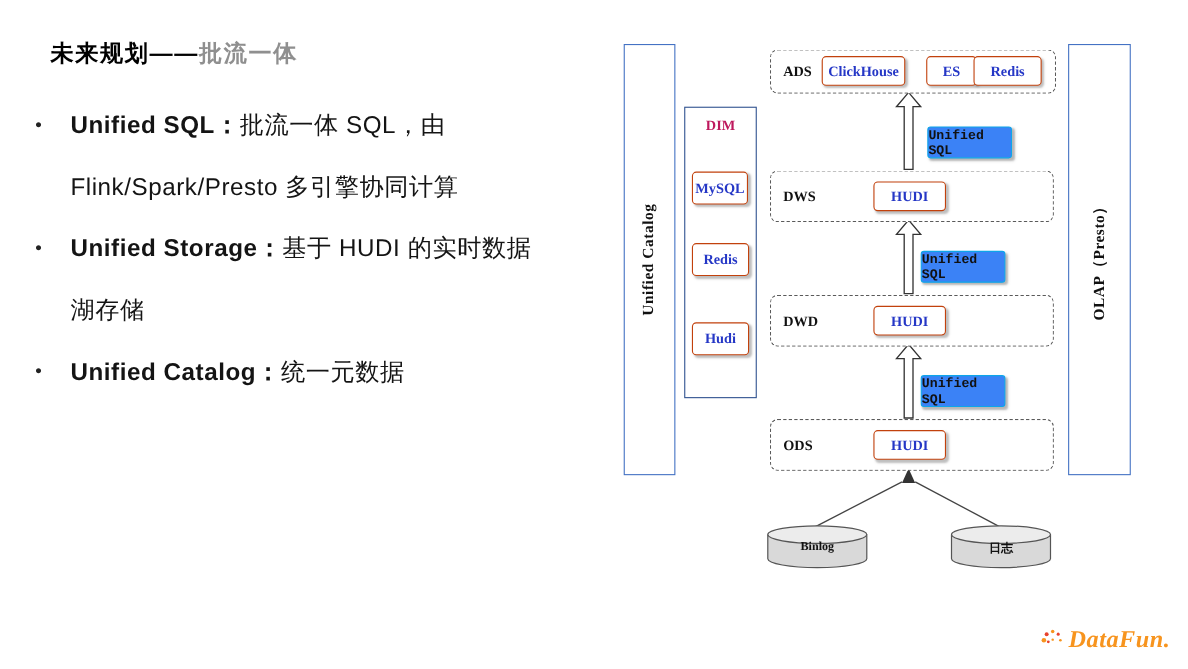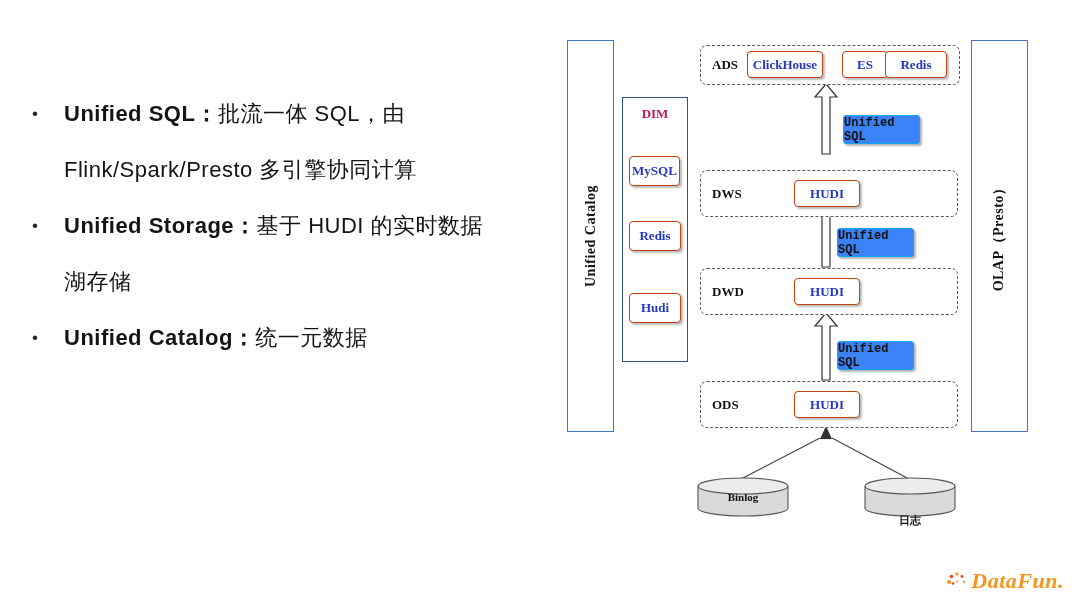--- a/index.html
+++ b/index.html
@@ -68,20 +68,23 @@
   .logo-text{
     font-family:"Liberation Serif",serif;font-style:italic;font-weight:bold;
     font-size:22px;color:#f7941e;letter-spacing:0.5px;
   }
 </style>
 </head>
 <body>
 
 <div id="slide">
 
+  <div class="abs slide-title">
+    <span>未来规划——</span><span class="title-emph">批流一体</span>
+  </div>
 
   <div class="abs bullets">
     <div class="bullet">
       <span class="bullet-dot">•</span>
       <span class="lead">Unified SQL：</span><span>批流一体 SQL，由 Flink/Spark/Presto 多引擎协同计算</span>
     </div>
     <div class="bullet">
       <span class="bullet-dot">•</span>
       <span class="lead">Unified Storage：</span><span>基于 HUDI 的实时数据湖存储</span>
     </div>
@@ -123,41 +126,41 @@
 
   <div class="abs layer" style="left:700px;top:45px;width:258px;height:38px;">
     <div class="layer-label">ADS</div>
     <div class="abs chip" style="left:46px;top:5px;width:76px;height:27px;">ClickHouse</div>
     <div class="abs chip" style="left:130px;top:5px;width:46px;height:27px;margin-left:11px;">ES</div>
     <div class="abs chip" style="left:184px;top:5px;width:62px;height:27px;">Redis</div>
   </div>
 
   <div class="abs usql" style="left:843px;top:115px;width:77px;height:29px;">Unified SQL</div>
 
-  <div class="abs layer" style="left:700px;top:170px;width:256px;height:45px;">
+  <div class="abs layer" style="left:700px;top:155px;width:256px;height:45px;">
     <div class="layer-label">DWS</div>
     <div class="abs chip" style="left:93px;top:9px;width:66px;height:27px;">HUDI</div>
   </div>
 
   <div class="abs usql" style="left:837px;top:228px;width:77px;height:29px;">Unified SQL</div>
 
   <div class="abs layer" style="left:700px;top:268px;width:256px;height:45px;">
     <div class="layer-label">DWD</div>
     <div class="abs chip" style="left:93px;top:9px;width:66px;height:27px;">HUDI</div>
   </div>
 
   <div class="abs usql" style="left:837px;top:341px;width:77px;height:29px;">Unified SQL</div>
 
   <div class="abs layer" style="left:700px;top:381px;width:256px;height:45px;">
     <div class="layer-label">ODS</div>
     <div class="abs chip" style="left:93px;top:9px;width:66px;height:27px;">HUDI</div>
   </div>
 
   <div class="abs cyl-label" style="left:698px;top:491px;width:90px;">Binlog</div>
-  <div class="abs cyl-label" style="left:865px;top:513px;width:90px;">日志</div>
+  <div class="abs cyl-label" style="left:865px;top:491px;width:90px;">日志</div>
 
   <div class="abs logo">
     <svg width="22" height="22" viewBox="0 0 22 22">
       <circle cx="4" cy="12" r="2.1" fill="#f7941e"></circle>
       <circle cx="6.5" cy="6.5" r="1.8" fill="#e8432e"></circle>
       <circle cx="12" cy="4" r="1.6" fill="#f7941e"></circle>
       <circle cx="17" cy="6.5" r="1.4" fill="#e8432e"></circle>
       <circle cx="19" cy="12" r="1.2" fill="#f7941e"></circle>
       <circle cx="8" cy="13.5" r="1.3" fill="#e8432e"></circle>
       <circle cx="12" cy="11.5" r="1.1" fill="#f7941e"></circle>

